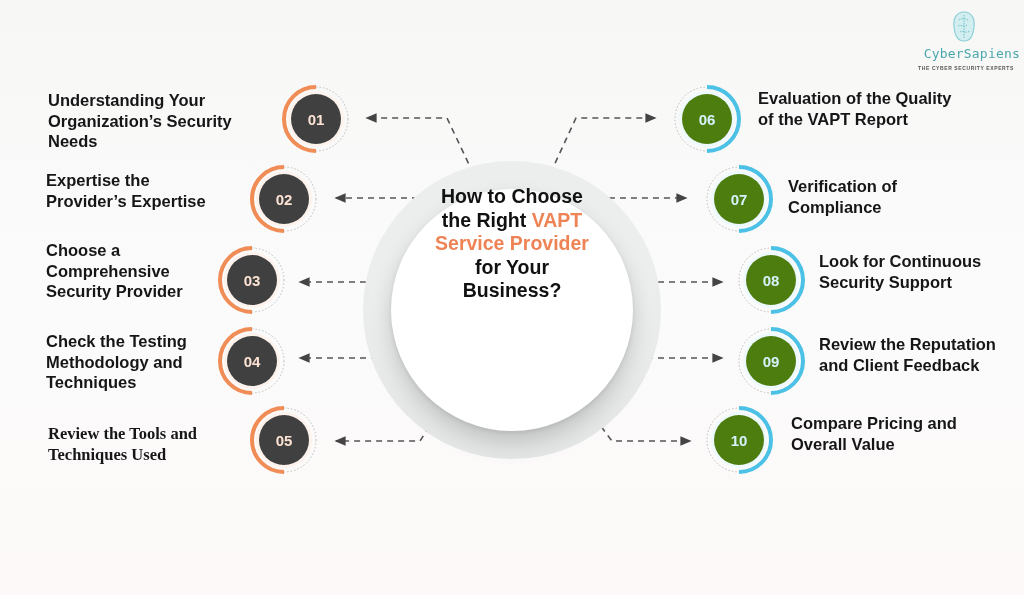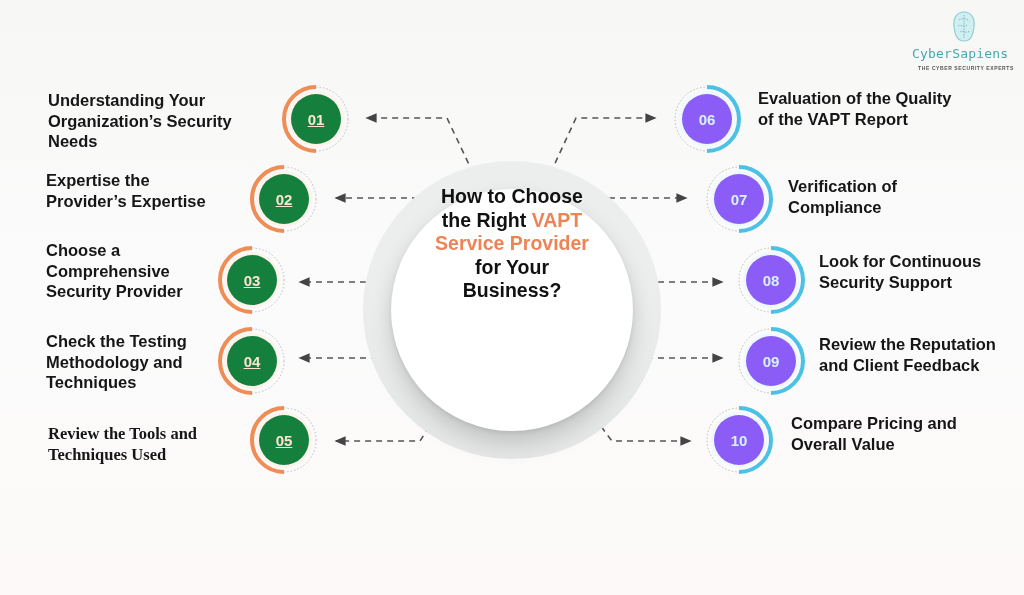--- a/index.html
+++ b/index.html
@@ -27,30 +27,30 @@
   .hub-title .accent { color: #ee8355; }
   .step { position: absolute; width: 70px; height: 70px; }
   .step .ring {
     position: absolute; left: 0; top: 0; width: 70px; height: 70px; border-radius: 50%;
   }
   .step .disc {
     position: absolute; left: 10px; top: 10px; width: 50px; height: 50px; border-radius: 50%;
     display: flex; align-items: center; justify-content: center;
     color: #fde9de; font-weight: bold; font-size: 15px;
   }
-  .step.orange .disc { background: #15803d; color: #fde3d3; text-decoration: underline; }
-  .step.blue .disc { background: #8b5cf6; color: #d8f2fb; }
+  .step.orange .disc { background: #404040; color: #fde3d3; }
+  .step.blue .disc { background: #4d7c0f; color: #d8f2fb; }
   .label {
     position: absolute; font-weight: bold; font-size: 16.5px; line-height: 20.5px; color: #161616;
     white-space: nowrap;
   }
   .logo { position: absolute; left: 912px; top: 8px; width: 108px; height: 66px; text-align: center; }
   .logo-mark { position: absolute; left: 39px; top: 2px; width: 26px; height: 34px; }
   .logo-name {
-    position: absolute; left: 0; top: 38px; width: 108px; text-align: left;
+    position: absolute; left: 0; top: 38px; width: 108px; text-align: right;
     font-family: "DejaVu Sans Mono", "Liberation Mono", monospace; font-size: 13px; color: #4aa7ad; letter-spacing: 0.2px;
   }
   .logo-tag {
     position: absolute; left: 0; top: 57px; width: 108px; text-align: center;
     font-size: 5px; font-weight: bold; color: #555; letter-spacing: 0.6px;
   }
 </style>
 </head>
 <body>
 

